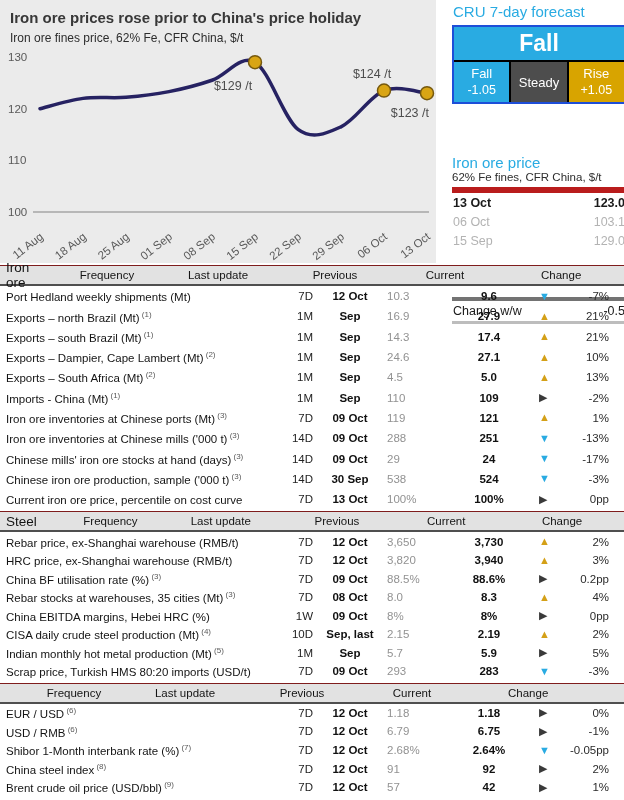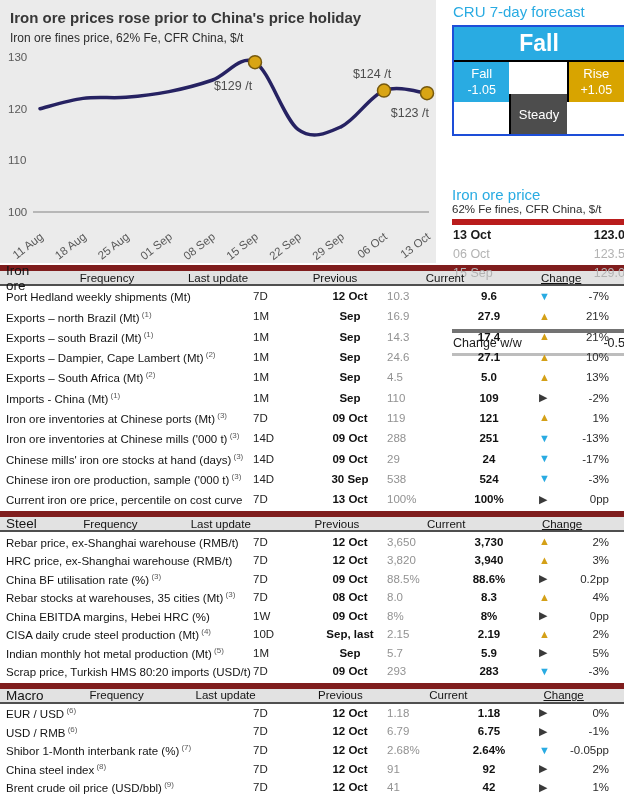--- a/index.html
+++ b/index.html
@@ -23,51 +23,51 @@
   .forecast-box { width:174px; border:2px solid #1d4ed8; }
   .forecast-headline {
     background:#29ABE2; color:#fff; font-weight:bold; font-size:23px;
     text-align:center; height:33px; line-height:33px;
   }
   .forecast-cells { display:flex; border-top:2px solid #000; }
   .fcell { flex:1; height:40px; color:#fff; display:flex; flex-direction:column;
            justify-content:center; align-items:center; font-size:13px; line-height:17px; }
   .fcell + .fcell { border-left:2px solid #000; }
   .fcell.blue { background:#29ABE2; }
-  .fcell.gray { background:#4D4D4D;margin-top:32px; }
+  .fcell.gray { background:#4D4D4D; }
   .fcell.gold { background:#D8A400; }
   .fcell .fval { font-size:12.5px; }
   .fcell .fval:empty { display:none; }
 
   .price-panel { width:174px; margin-top:50px; }
   .price-title { color:#29ABE2; font-size:15px; }
   .price-subtitle { font-size:11.5px; color:#2d2d2d; padding-bottom:4px; border-bottom:6px solid #b91c1c; }
   .price-row { display:flex; justify-content:space-between; font-size:12.5px; padding:2.5px 1px; }
   .price-row.bold { font-weight:bold; }
   .price-row.muted { color:#B3B3B3; }
   .price-row.total { border-top:4px solid #737373;margin-top:47px; }
   .price-bottom-bar { height:3px; background:#BDBDBD; margin-top:1px; }
 
   
   .tables { margin-top:2px; }
   .section + .section { margin-top:2px; }
   .thead {
     display:flex; align-items:center; height:21px;
-    background:#E2E2E2; border-top:6px solid #7f1d1d; border-bottom:2px solid #4F4F4F;
+    background:#E2E2E2; border-top:1px solid #7f1d1d; border-bottom:2px solid #4F4F4F;
   }
   .section-title { flex:1; font-size:13.5px; padding-left:6px; color:#141414; }
   .col { font-size:11.5px; color:#141414; text-align:center;margin-left:44px; }
   .c-freq { width:60px; } .c-last { width:74px; } .c-prev { width:72px; } .c-curr { width:60px; }
-  .c-change { width:105px; text-align:left; padding-left:22px;text-decoration:underline; }
+  .c-change { width:105px; text-align:left; padding-left:22px; }
 
   .trow { display:flex; align-items:center; height:20.3px; }
   .section.s1 .trow, .section.s2 .trow { height:18.55px; }
   .tlabel { flex:1; padding-left:6px; font-size:11.5px; white-space:nowrap; color:#141414; }
   .tlabel sup { font-size:8px; color:#5a5a5a; }
-  .tfreq { width:60px; text-align:left; font-size:11.5px; color:#232323; }
+  .tfreq { width:60px; text-align:right; font-size:11.5px; color:#232323; }
   .tlast { width:74px; text-align:center; font-size:11.5px; font-weight:bold; color:#111; }
   .tprev { width:72px; font-size:11.5px; color:#929292; }
   .tcurr { width:60px; text-align:center; font-size:11.5px; font-weight:bold; color:#111; }
   .tchange { width:105px; display:flex; align-items:center; padding:0 15px 0 20px; }
   .arrow { width:18px; font-size:11px; line-height:1; }
   .chval { flex:1; text-align:right; font-size:11.5px; color:#2b2b2b; }
 </style>
 </head>
 <body>
 
@@ -128,21 +128,21 @@
       <div class="price-title">Iron ore price</div>
       <div class="price-subtitle">62% Fe fines, CFR China, $/t</div>
       <div id="price-rows">
   <div class="price-row bold">
     <span>13 Oct</span>
     <span>123.0</span>
   </div>
 
   <div class="price-row muted">
     <span>06 Oct</span>
-    <span>123.5</span>
+    <span>103.1</span>
   </div>
 
   <div class="price-row muted">
     <span>15 Sep</span>
     <span>129.0</span>
   </div>
 
   <div class="price-row total">
     <span>Change w/w</span>
     <span>-0.5</span>
@@ -401,21 +401,20 @@
     <div class="tchange">
       <span class="arrow" style="color: rgb(41, 171, 226);">▼</span>
       <span class="chval">-3%</span>
     </div>
   </div>
 </div>
   </div>
 
   <div class="section s2">
     <div class="thead">
-      <div class="section-title">Macro</div>
       <div class="col c-freq">Frequency</div>
       <div class="col c-last">Last update</div>
       <div class="col c-prev">Previous</div>
       <div class="col c-curr">Current</div>
       <div class="col c-change">Change</div>
     </div>
     <div class="tbody">
   <div class="trow">
     <div class="tlabel"><span>EUR / USD</span><sup> (6)</sup></div>
     <div class="tfreq">7D</div>
@@ -461,21 +460,21 @@
     <div class="tchange">
       <span class="arrow" style="color: rgb(58, 58, 58);">▶</span>
       <span class="chval">2%</span>
     </div>
   </div>
 
   <div class="trow">
     <div class="tlabel"><span>Brent crude oil price (USD/bbl)</span><sup> (9)</sup></div>
     <div class="tfreq">7D</div>
     <div class="tlast">12 Oct</div>
-    <div class="tprev">41</div>
+    <div class="tprev">57</div>
     <div class="tcurr">42</div>
     <div class="tchange">
       <span class="arrow" style="color: rgb(58, 58, 58);">▶</span>
       <span class="chval">1%</span>
     </div>
   </div>
 </div>
   </div>
 </div>
 

